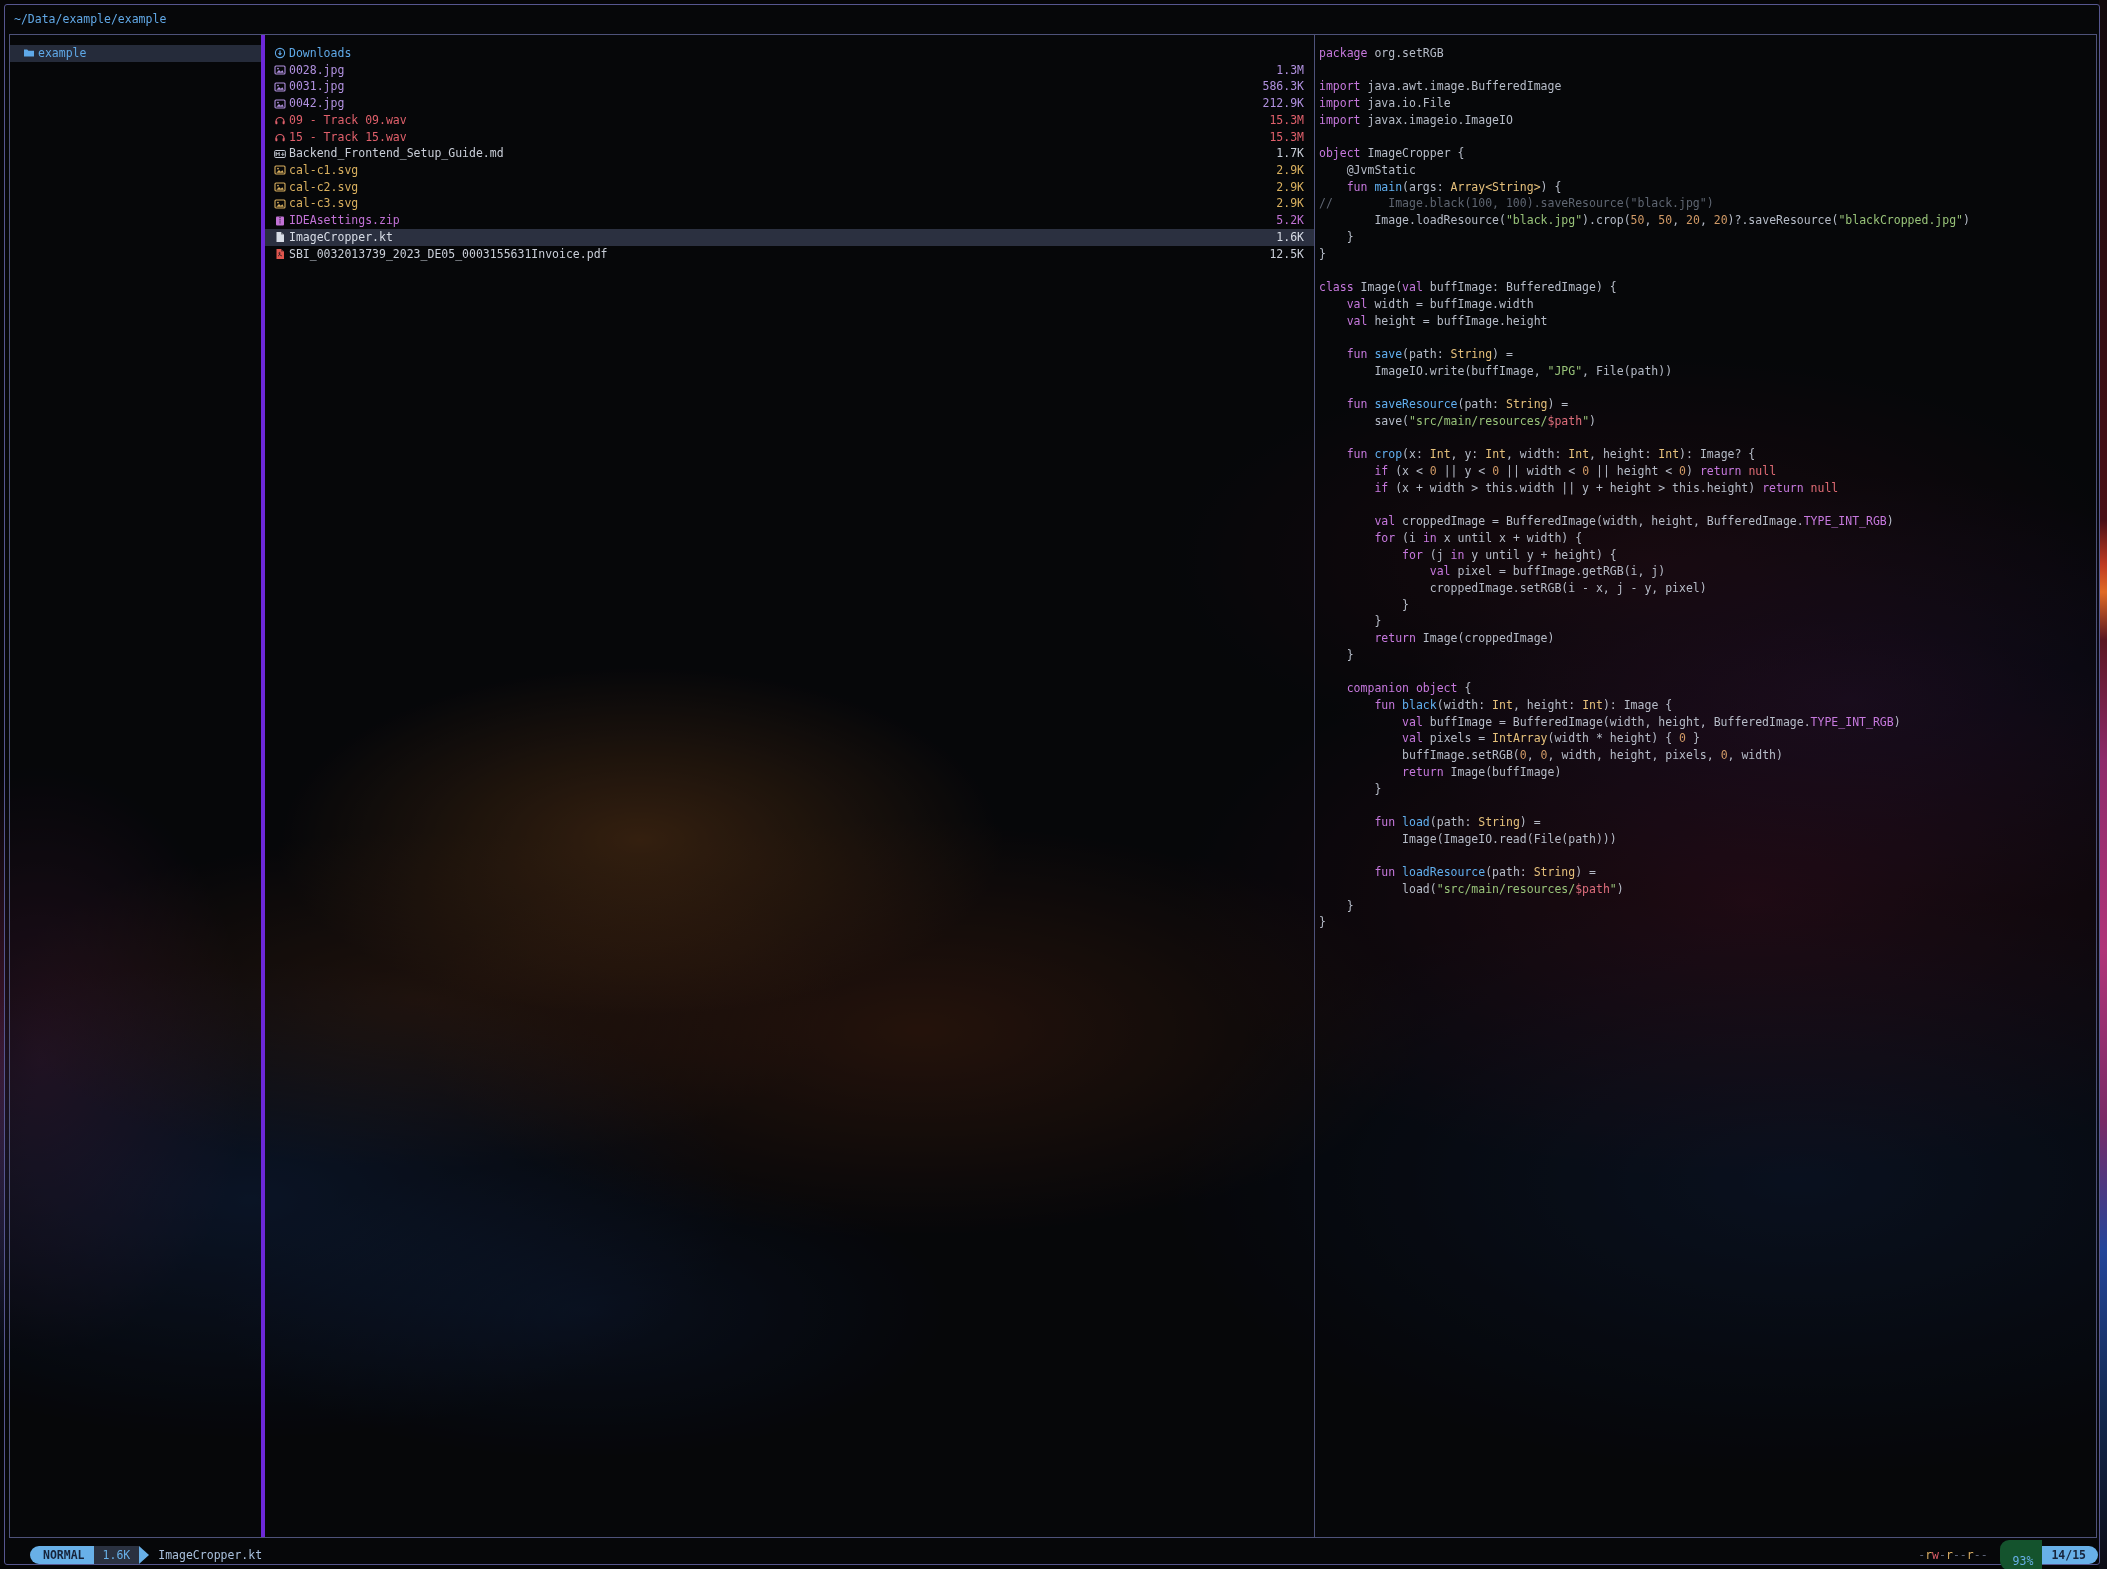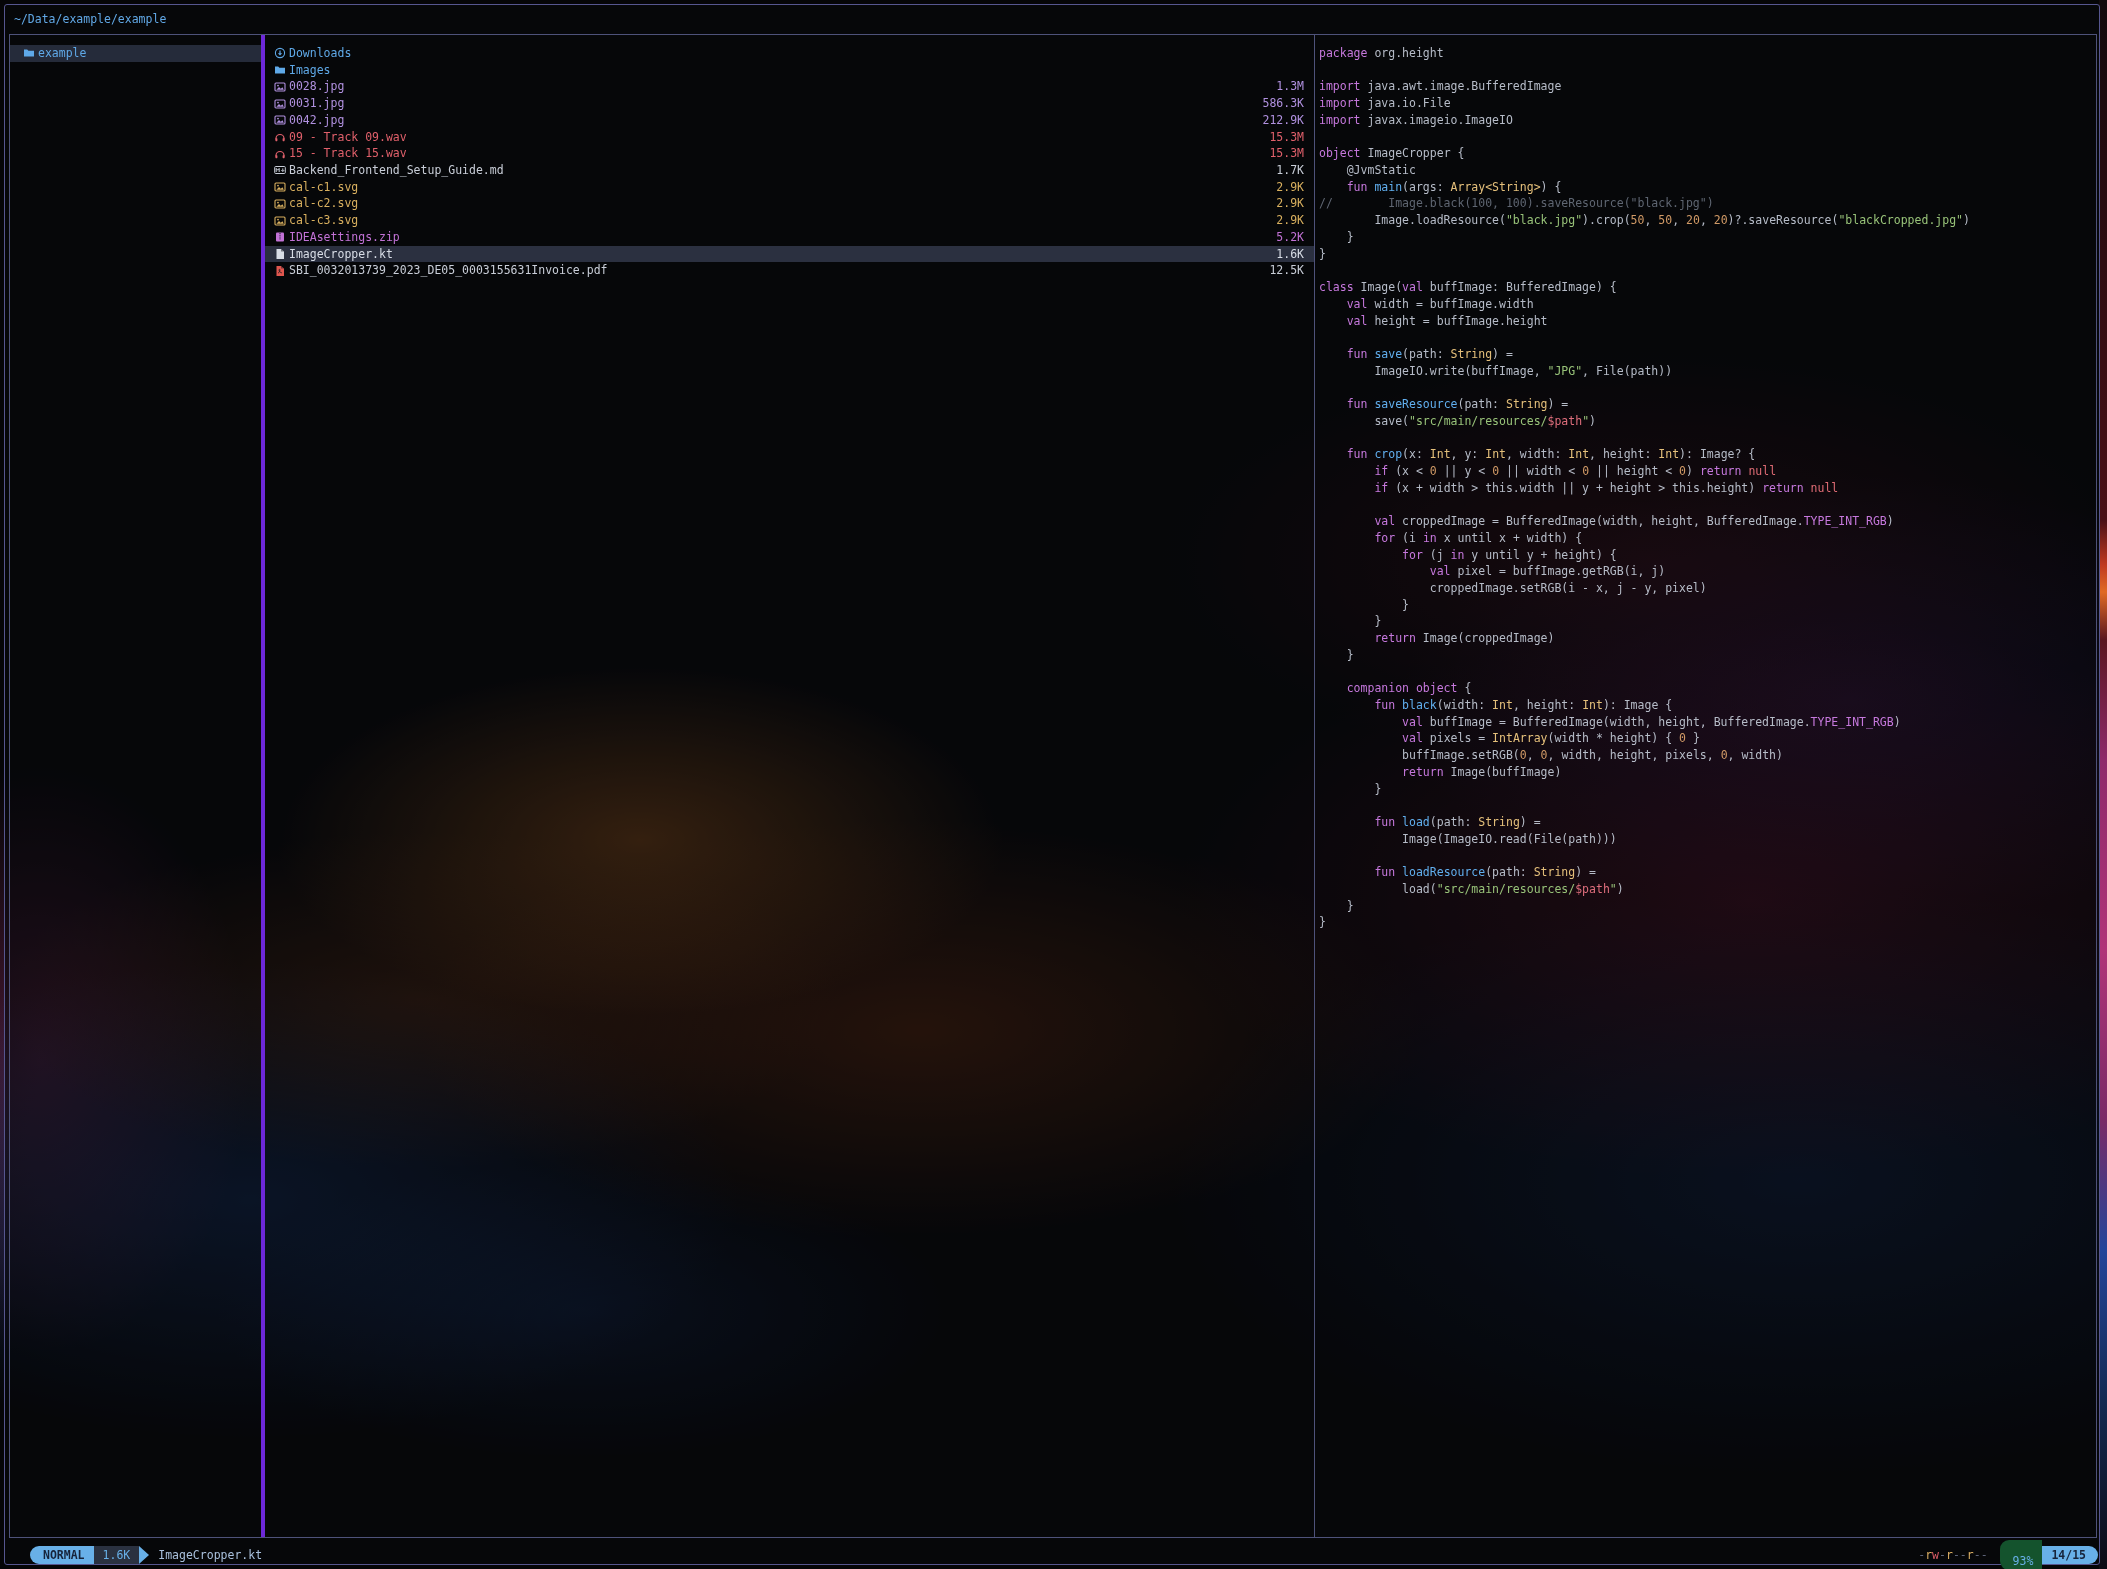--- a/index.html
+++ b/index.html
@@ -92,29 +92,20 @@
           <div class="file-row c-dir">
             <span class="ficon">
               <svg width="12" height="12" viewBox="0 0 12 12">
                 <circle cx="6" cy="6" r="4.6" fill="none" stroke="currentColor" stroke-width="1.1"></circle>
                 <path fill="currentColor" d="M5.4 3.4h1.2v2.8h1.6L6 8.6 3.8 6.2h1.6z"></path>
               </svg>
             </span>
             <span class="fname">Downloads</span>
             <span class="fsize"></span>
           </div>
-          <div class="file-row c-dir">
-            <span class="ficon">
-              <svg width="12" height="12" viewBox="0 0 12 12">
-                <path fill="currentColor" d="M1 2.5h3.2l1.2 1.3H11v5.7H1z"></path>
-              </svg>
-            </span>
-            <span class="fname">Images</span>
-            <span class="fsize"></span>
-          </div>
           <div class="file-row c-img">
             <span class="ficon">
               <svg width="12" height="12" viewBox="0 0 12 12">
                 <rect x="1" y="2" width="10" height="8" rx="1" fill="none" stroke="currentColor" stroke-width="1.1"></rect>
                 <circle cx="4" cy="4.6" r="0.9" fill="currentColor"></circle>
                 <path fill="currentColor" d="M2.4 8.8 5 6l1.8 1.7L8.4 6.3l1.4 2.5z"></path>
               </svg>
             </span>
             <span class="fname">0028.jpg</span>
             <span class="fsize">1.3M</span>
@@ -233,21 +224,21 @@
                 <path fill="currentColor" d="M2.5 1h4.5L10 3.5V11h-7.5z"></path>
                 <path fill="#14161d" d="M7 1v2.5h3z" opacity="0.5"></path>
                 <path d="M4 8.3c.8-.3 2.2-2.8 1.9-3.6-.2-.6-.9-.4-.9.2 0 1 1.3 2.9 2.9 3" fill="none" stroke="#14161d" stroke-width="0.8"></path>
               </svg>
             </span>
             <span class="fname">SBI_0032013739_2023_DE05_0003155631Invoice.pdf</span>
             <span class="fsize">12.5K</span>
           </div>
         </div>
       <div class="pane preview-pane" id="preview-pane">
-          <div class="code-line"><span class="t-kw">package</span><span class="t-pl"> org.height</span></div>
+          <div class="code-line"><span class="t-kw">package</span><span class="t-pl"> org.setRGB</span></div>
           <div class="code-line">&nbsp;</div>
           <div class="code-line"><span class="t-kw">import</span><span class="t-pl"> java.awt.image.BufferedImage</span></div>
           <div class="code-line"><span class="t-kw">import</span><span class="t-pl"> java.io.File</span></div>
           <div class="code-line"><span class="t-kw">import</span><span class="t-pl"> javax.imageio.ImageIO</span></div>
           <div class="code-line">&nbsp;</div>
           <div class="code-line"><span class="t-kw">object</span><span class="t-pl"> ImageCropper {</span></div>
           <div class="code-line"><span class="t-pl">    @JvmStatic</span></div>
           <div class="code-line"><span class="t-kw">    fun</span><span class="t-fn"> main</span><span class="t-pl">(args: </span><span class="t-ty">Array&lt;String&gt;</span><span class="t-pl">) {</span></div>
           <div class="code-line"><span class="t-cm">//        Image.black(100, 100).saveResource("black.jpg")</span></div>
           <div class="code-line"><span class="t-pl">        Image.loadResource(</span><span class="t-st">"black.jpg"</span><span class="t-pl">).crop(</span><span class="t-nu">50</span><span class="t-pl">, </span><span class="t-nu">50</span><span class="t-pl">, </span><span class="t-nu">20</span><span class="t-pl">, </span><span class="t-nu">20</span><span class="t-pl">)?.saveResource(</span><span class="t-st">"blackCropped.jpg"</span><span class="t-pl">)</span></div>

